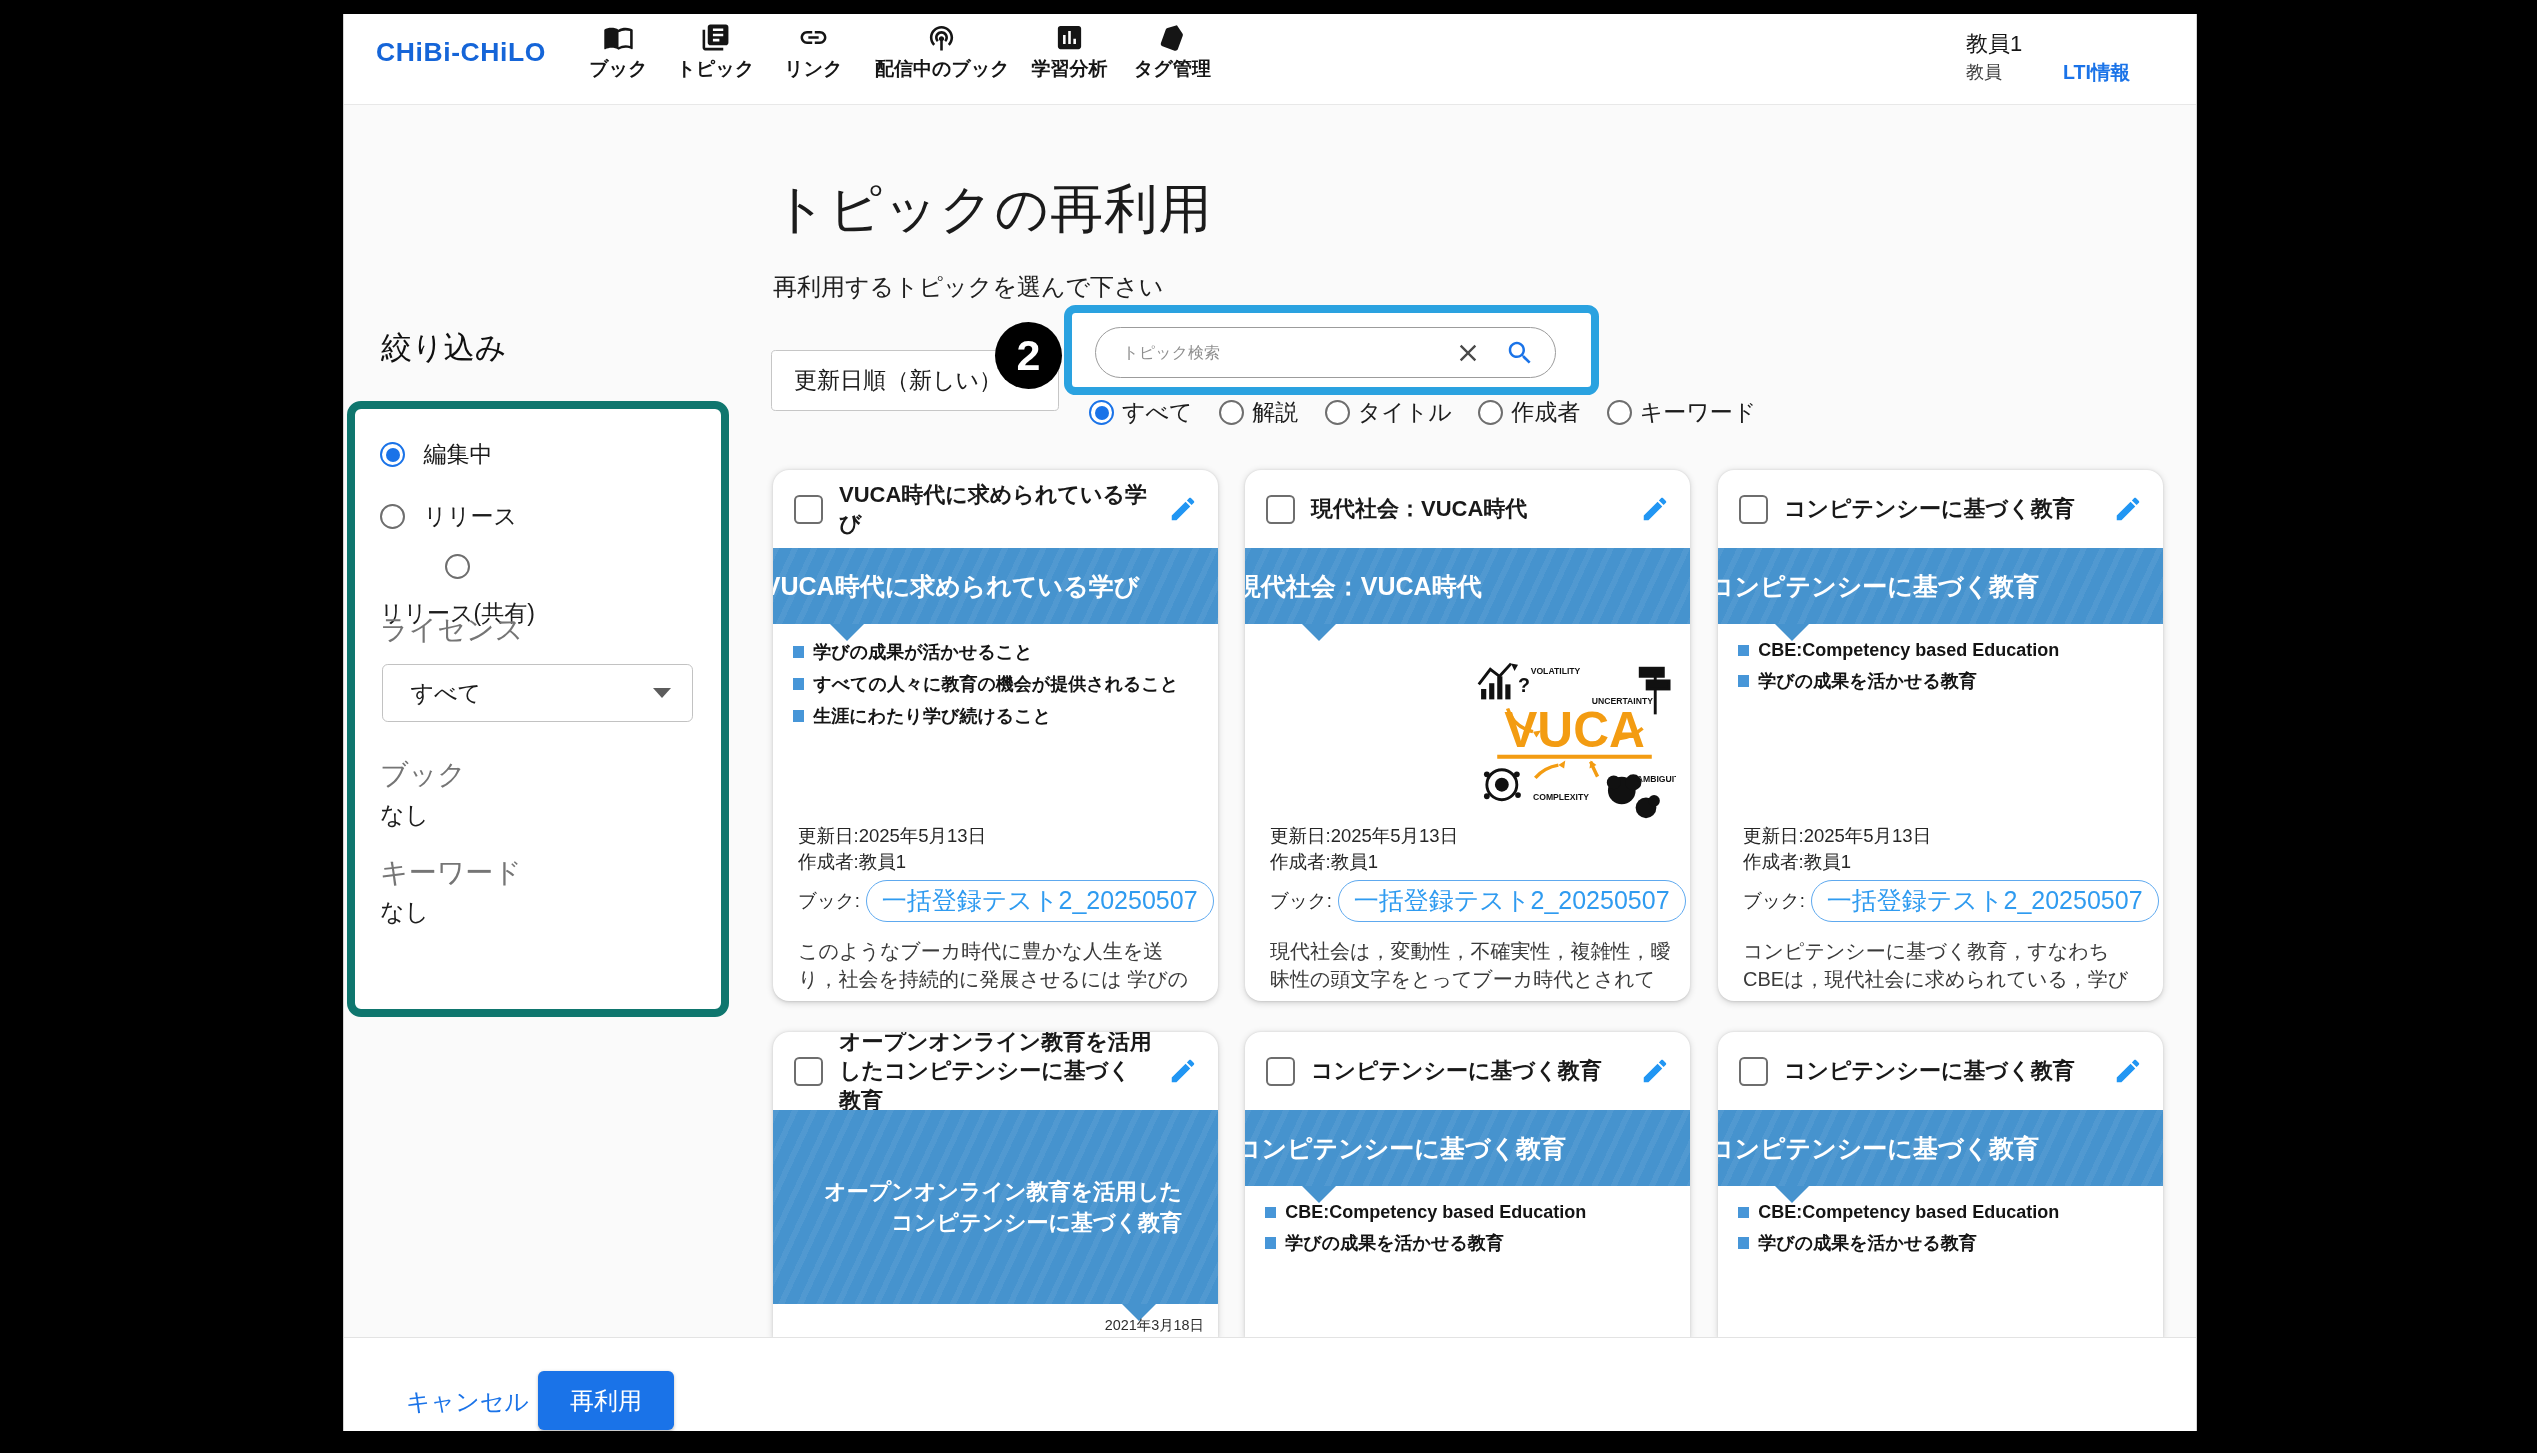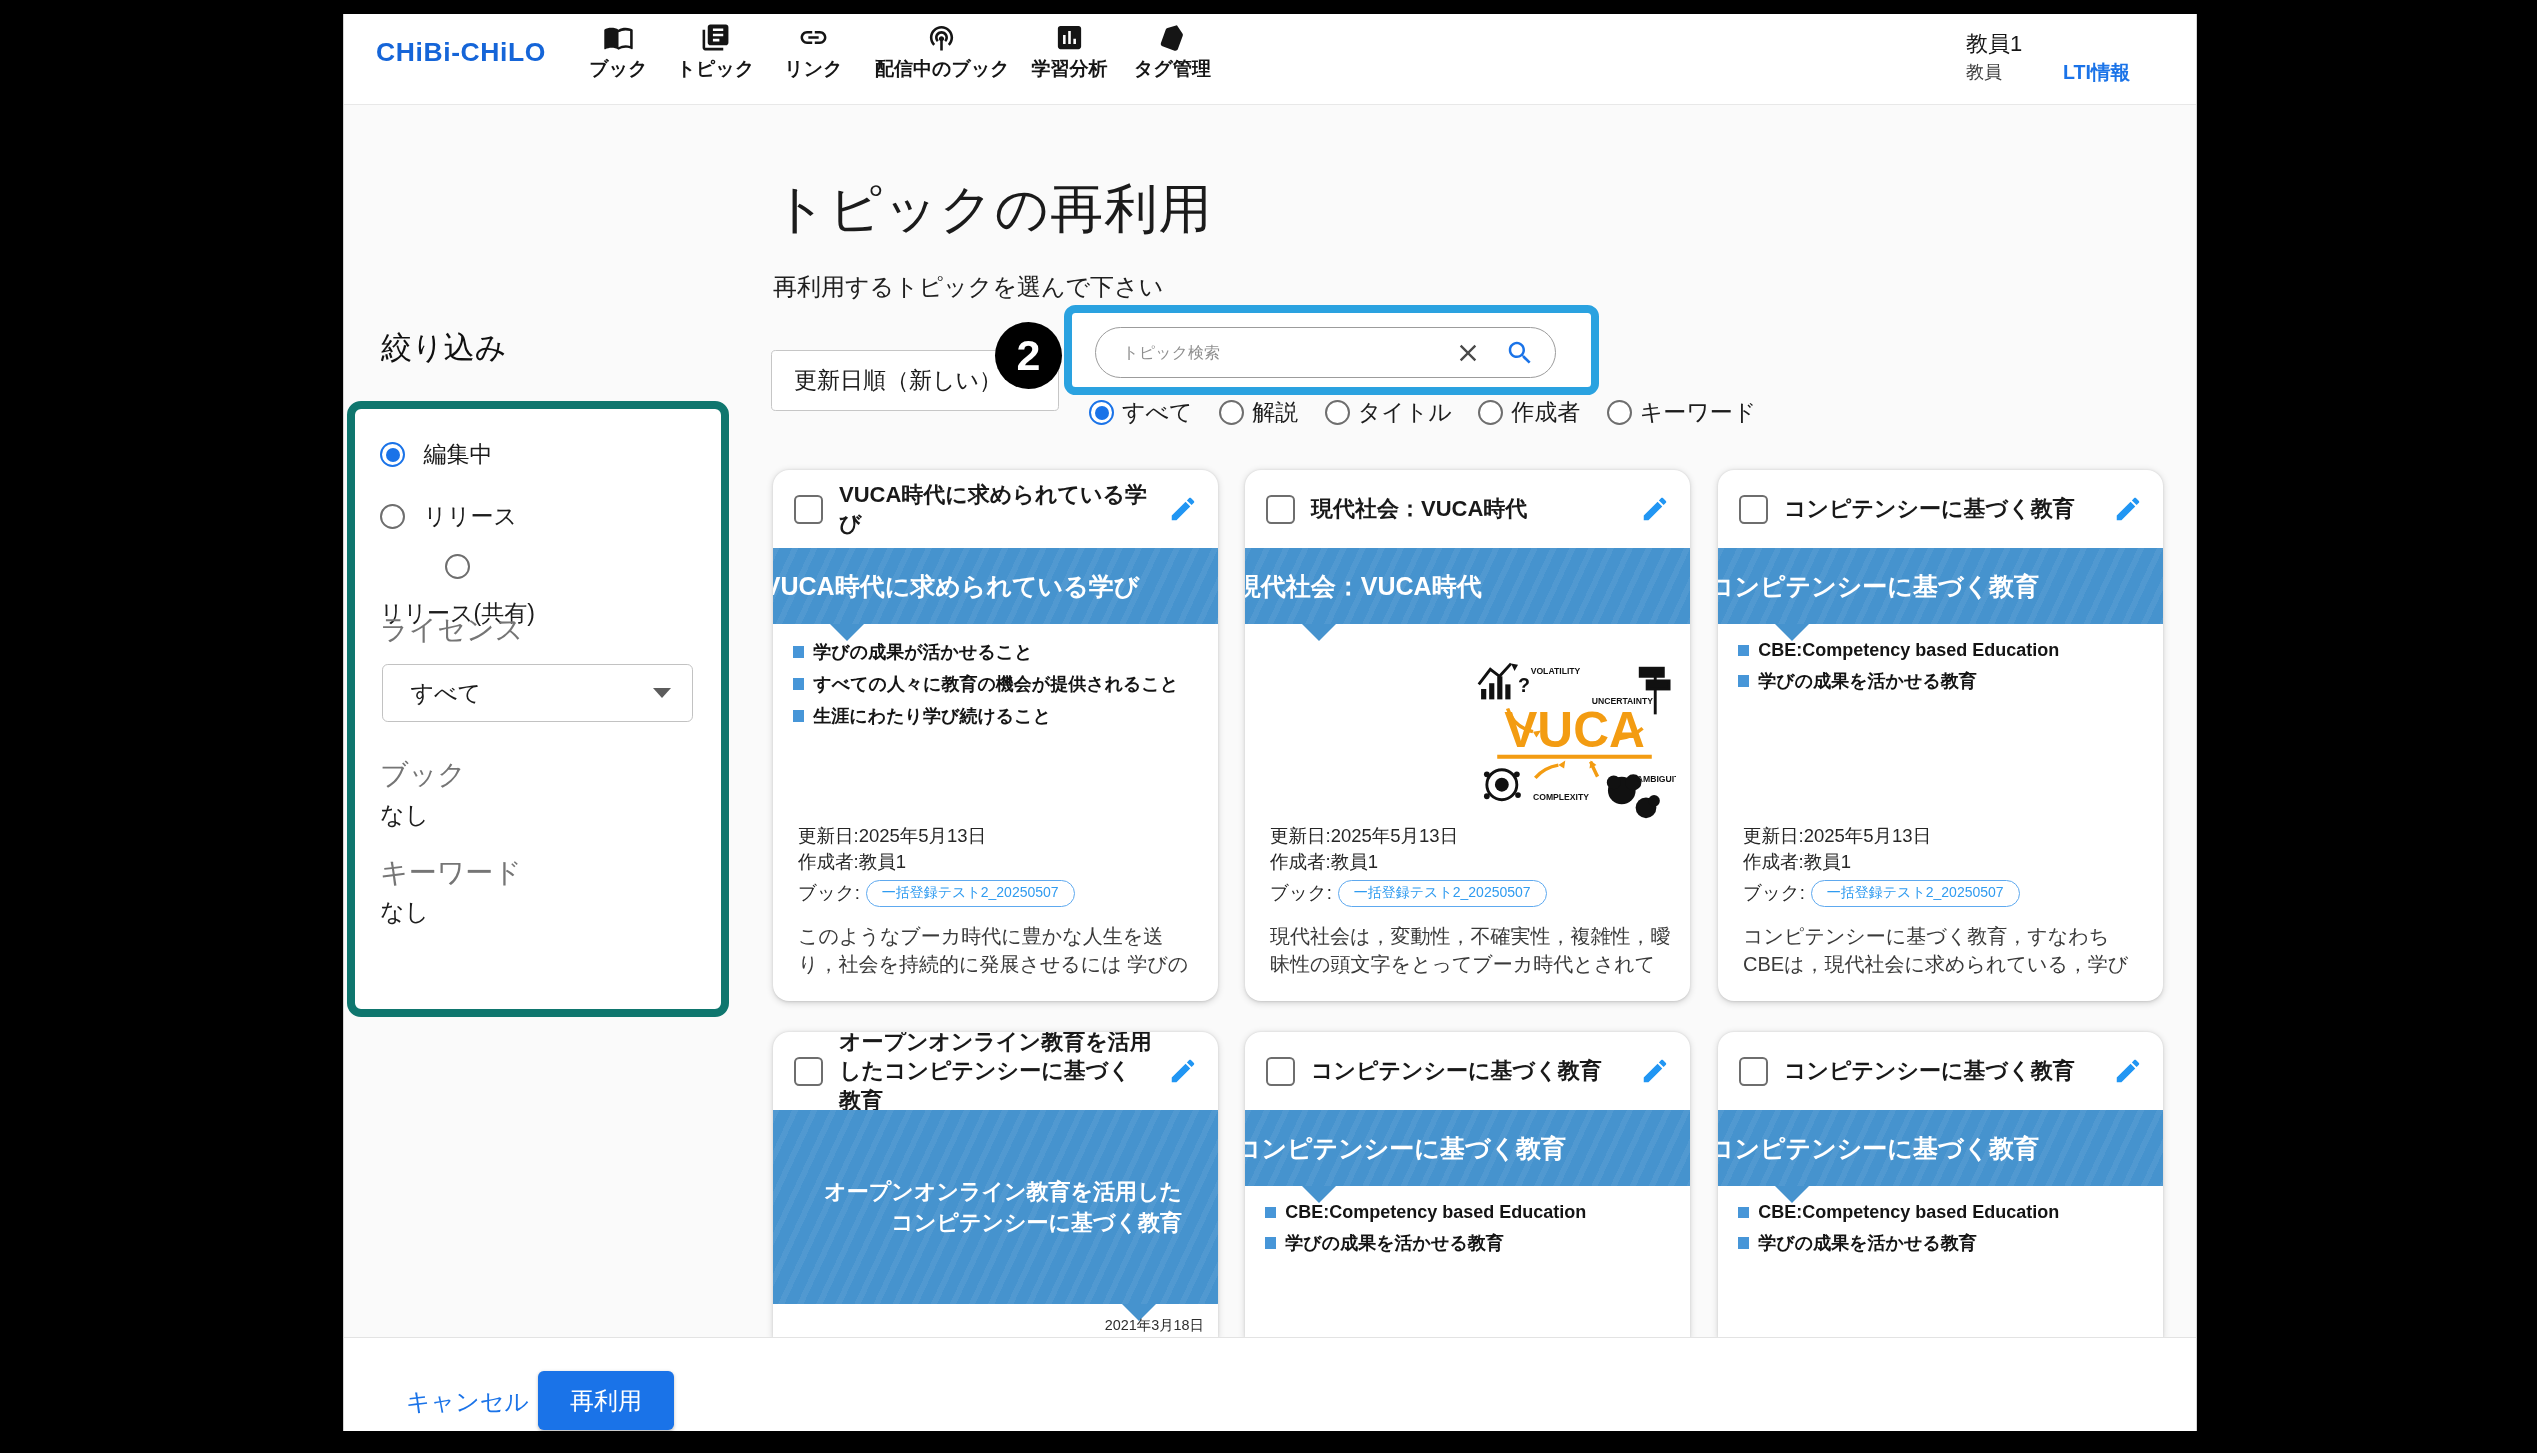--- a/index.html
+++ b/index.html
@@ -82,21 +82,21 @@
   .banner span{font-size:25px;font-weight:700;color:#fff;white-space:nowrap;margin-left:-9.2px;}
   .notch{position:absolute;left:57px;top:76px;width:0;height:0;border-left:17.3px solid transparent;
          border-right:17.3px solid transparent;border-top:17.3px solid #4693ce;}
   .bullets{position:absolute;left:19.6px;top:92px;display:flex;flex-direction:column;gap:8px;}
   .bullet{display:flex;align-items:center;gap:9.2px;}
   .bullet .sq{width:11.5px;height:11.5px;background:#4796d8;flex:none;}
   .bullet span{font-size:18px;font-weight:700;color:#141414;white-space:nowrap;}
   .meta{position:absolute;left:25px;right:17.3px;top:353px;}
   .meta .line{font-size:18.5px;color:#262626;line-height:26px;white-space:nowrap;}
   .book-row{display:flex;align-items:center;gap:5.8px;margin-top:4.6px;}
-  .chip{border:1.7px solid #5ea9ef;border-radius:25px;color:#2f9bf0;font-size:14px;font-weight:500;
+  .chip{border:1.7px solid #5ea9ef;border-radius:25px;color:#2f9bf0;font-size:25px;font-weight:500;
         padding:3.5px 15px;white-space:nowrap;cursor:pointer;}
   .desc{margin-top:15px;font-size:20px;line-height:28px;color:#3a3a3a;overflow:hidden;max-height:58px;}
   .vuca-illu{position:absolute;right:14px;top:111px;width:203px;height:173px;}
   .slide{position:absolute;left:0;top:78px;right:0;height:194px;background:#4693ce;
          background-image:repeating-linear-gradient(115deg,rgba(255,255,255,.06) 0 5.8px,rgba(255,255,255,0) 5.8px 17.3px);
          display:flex;flex-direction:column;justify-content:center;align-items:flex-end;
          padding-right:36px;box-sizing:border-box;}
   .slide div{font-size:22px;font-weight:700;color:#fff;line-height:31px;text-align:right;white-space:nowrap;}
   .slide-notch{position:absolute;left:349px;top:272px;width:0;height:0;border-left:17.3px solid transparent;
                border-right:17.3px solid transparent;border-top:17.3px solid #4693ce;}

